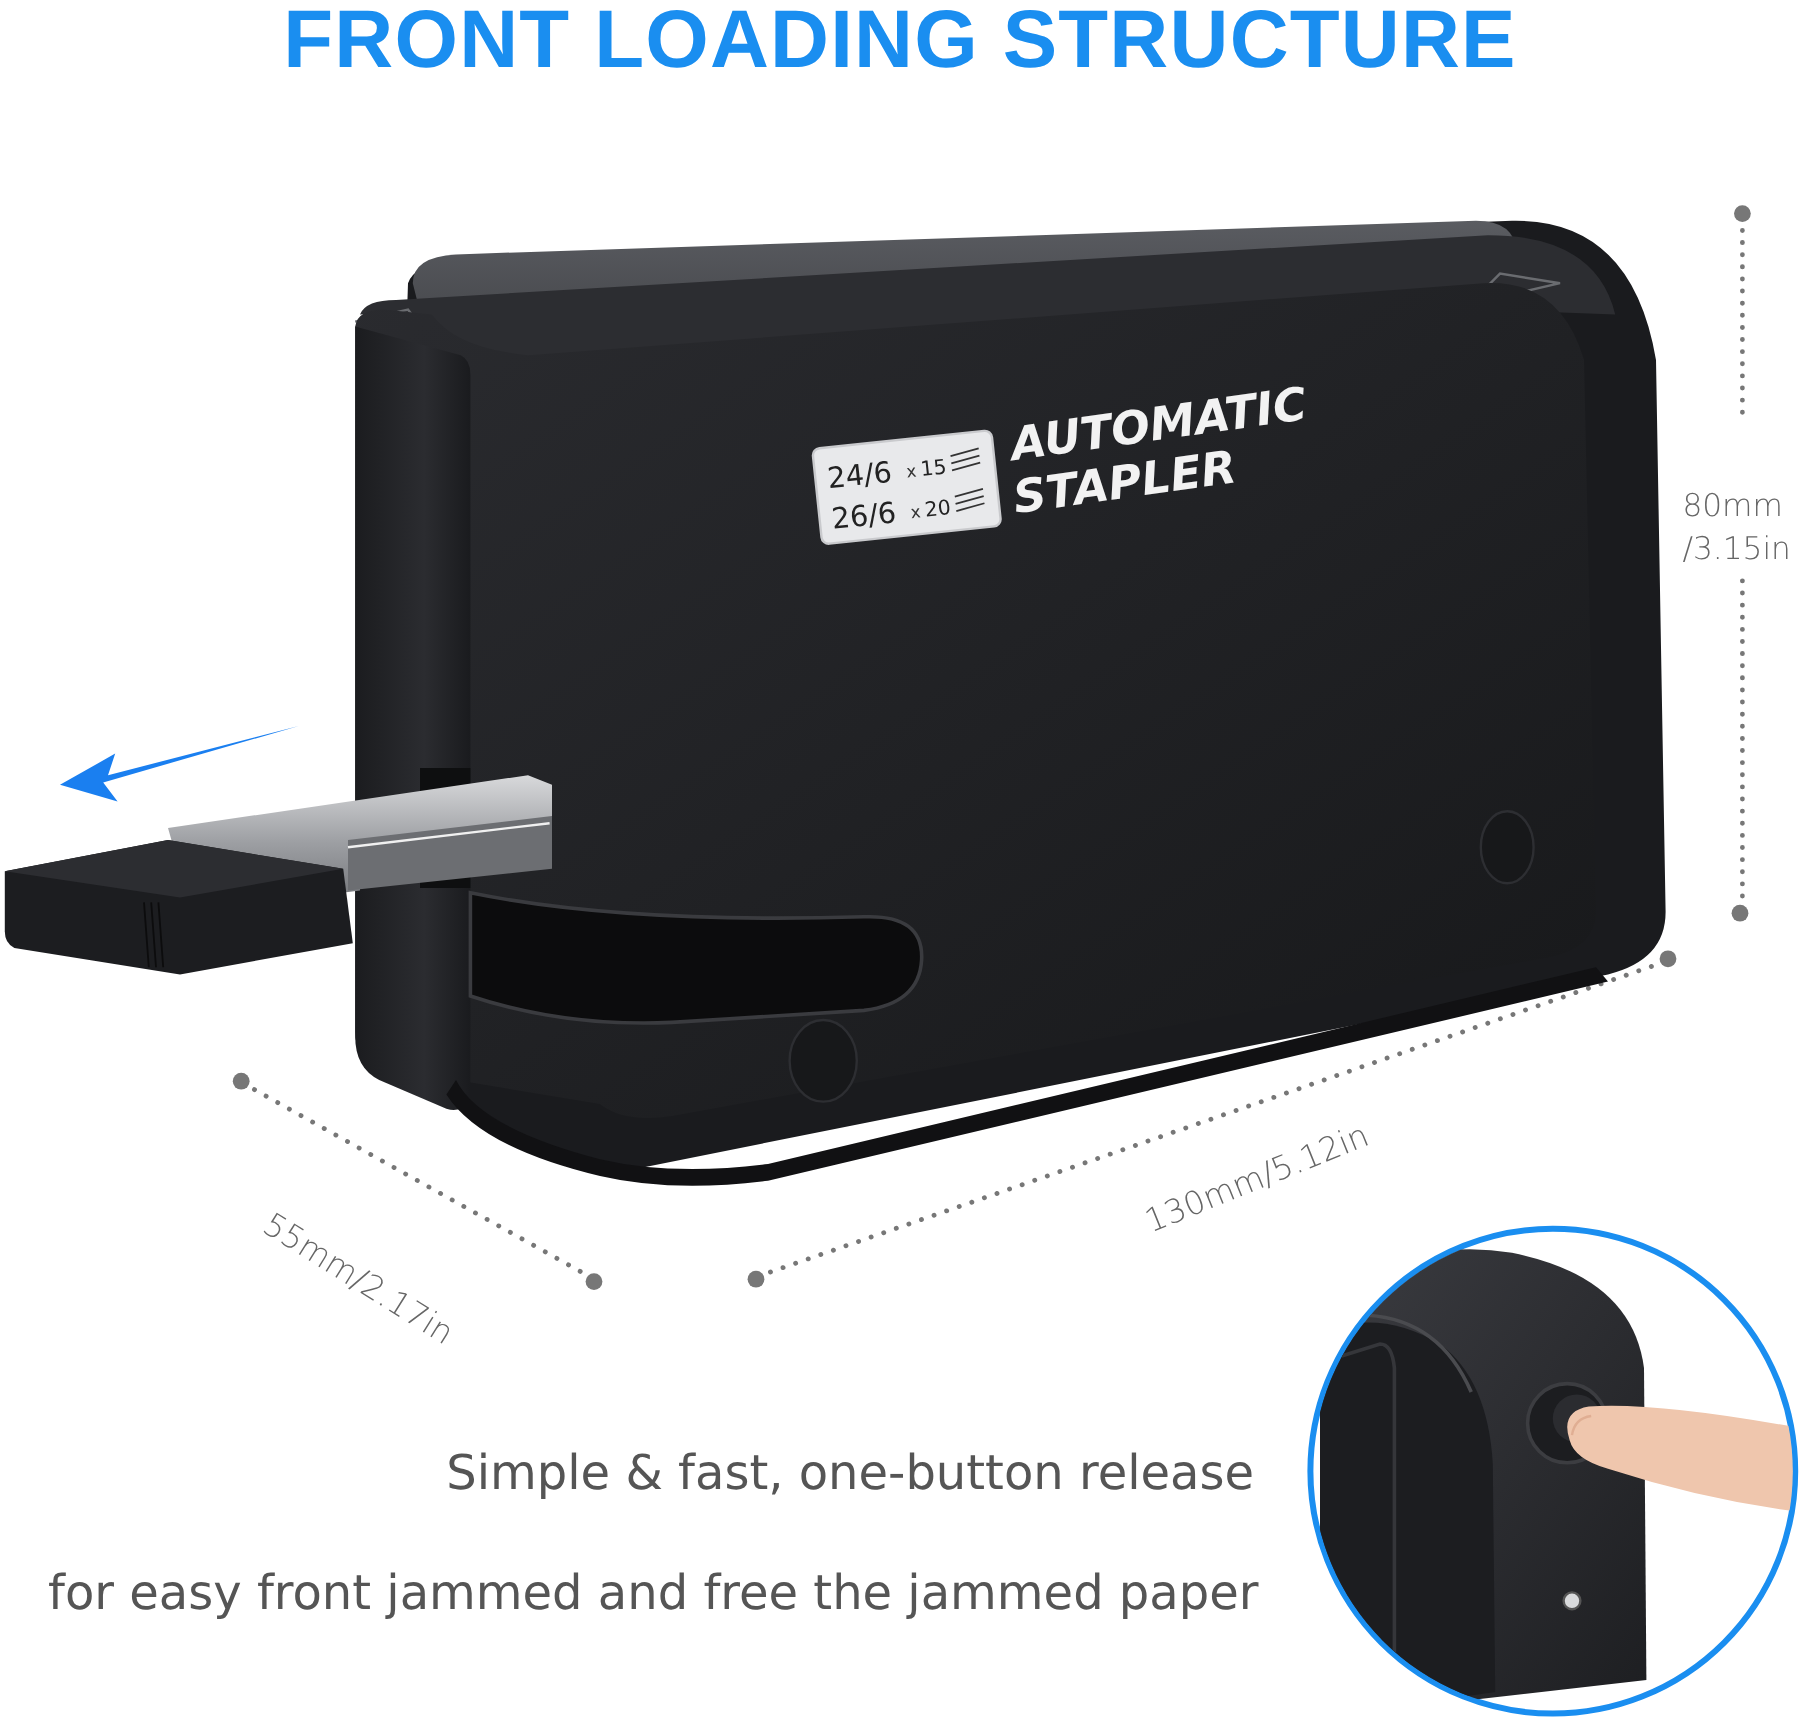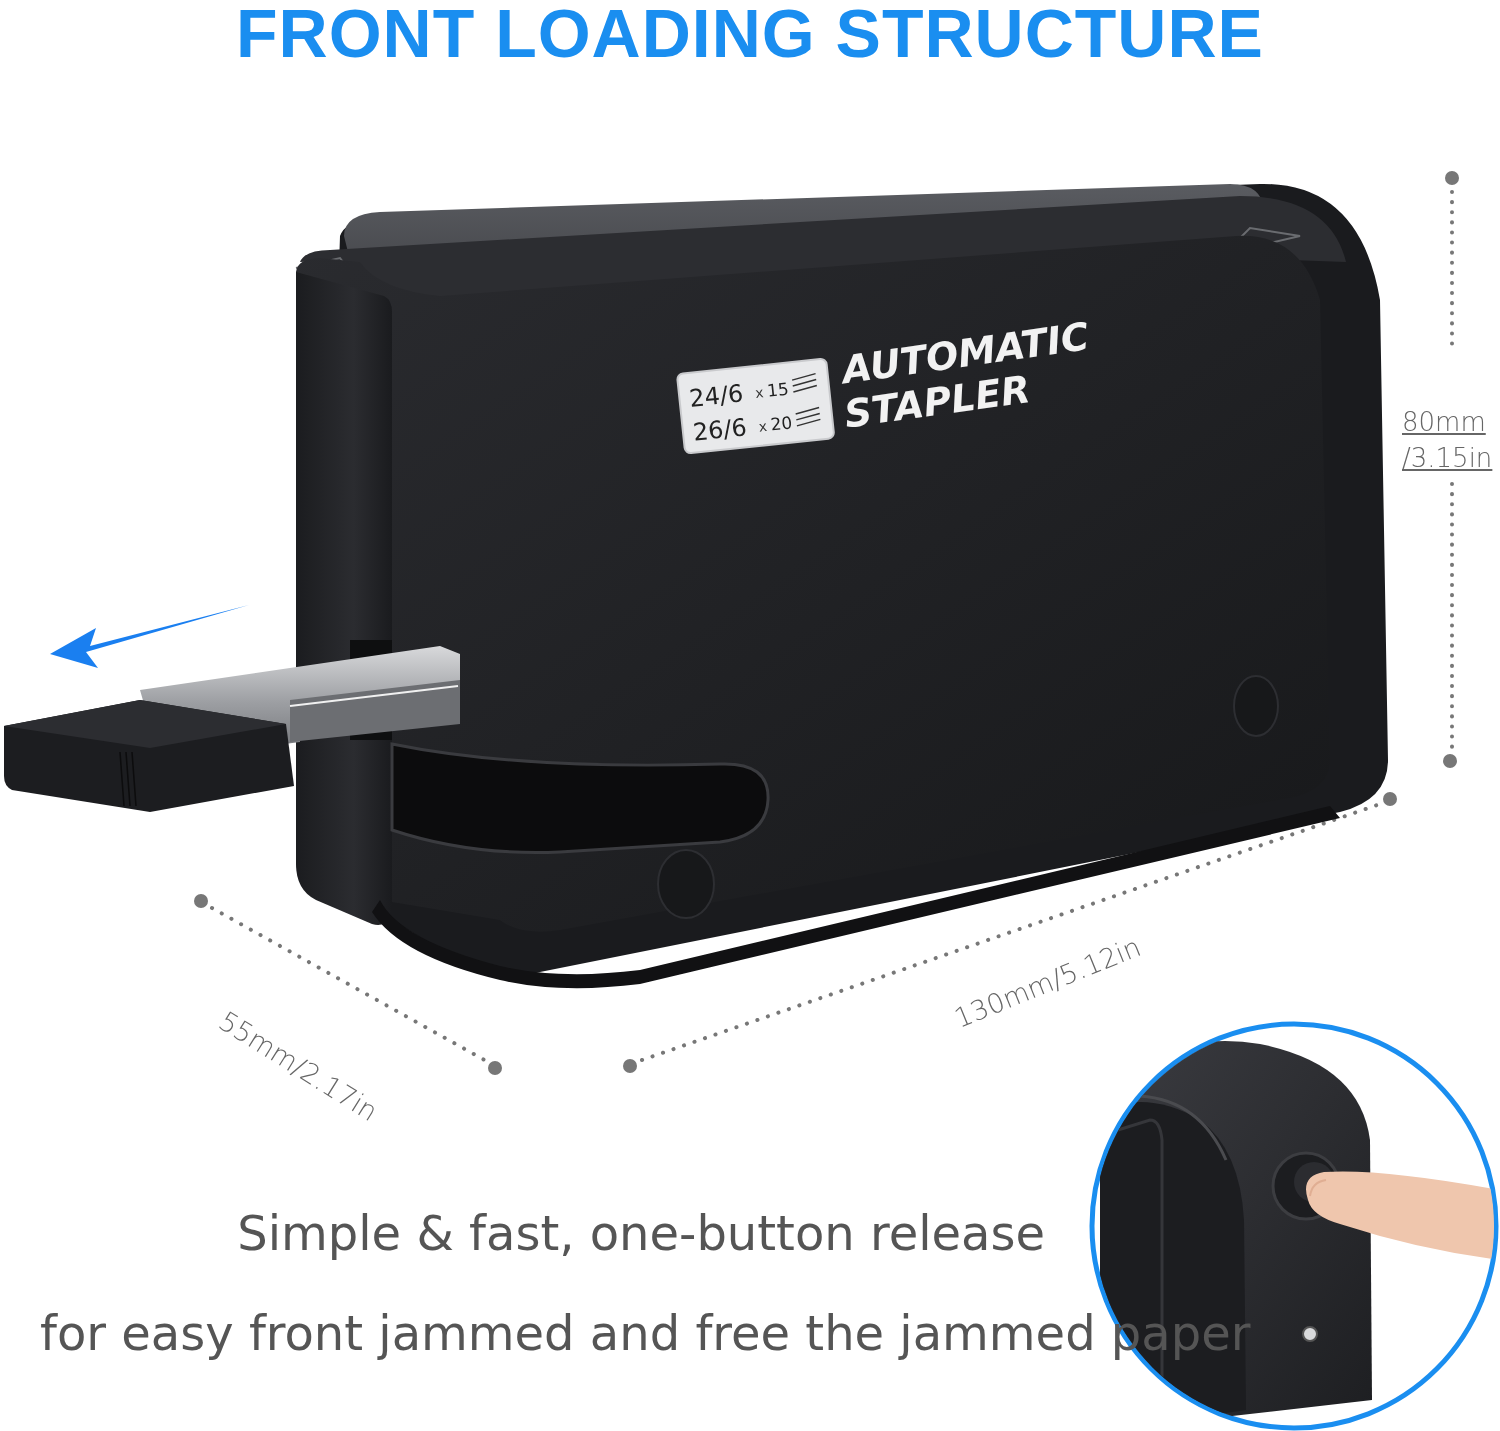--- a/index.html
+++ b/index.html
@@ -4,25 +4,25 @@
 <style>
   html, body { margin:0; padding:0; background:#ffffff; }
   body { width:1500px; height:1431px; position:relative; overflow:hidden;
          font-family:"Liberation Sans", sans-serif; }
   .title { position:absolute; left:0; top:-6px; width:1500px; text-align:center;
            font-family:"Liberation Sans", sans-serif; font-weight:700;
            font-size:68px; letter-spacing:1px; color:#1a8ef0; margin:0; }
   .scene { position:absolute; left:0; top:0; width:1500px; height:1431px; }
   .dim-label { position:absolute; font-family:"DejaVu Sans", sans-serif;
                font-weight:300; color:#666; font-size:27px; white-space:nowrap; }
-  .dim-h { left:1402px; top:404px; line-height:36px; text-align:left; font-size:26px;text-decoration:underline; }
+  .dim-h { left:1402px; top:404px; line-height:36px; text-align:left; font-size:26px; }
   .dim-w { left:230px; top:1005px; transform:rotate(32deg); transform-origin:left top; font-size:27px; }
   .dim-l { left:950px; top:1005px; transform:rotate(-22deg); transform-origin:left top; font-size:27px; }
   .caption { position:absolute; font-family:"DejaVu Sans", sans-serif;
-             color:#555; font-size:48px; white-space:nowrap; }
+             color:#555; font-size:40px; white-space:nowrap; }
   .cap1 { right:455px; top:1205px; }
   .cap2 { left:40px; top:1305px; }
   .label-box text { font-family:"DejaVu Sans", sans-serif; }
   .brand text { font-family:"DejaVu Sans", sans-serif; font-weight:700; font-style:italic; }
 </style>
 </head>
 <body>
 
 <h1 class="title">FRONT LOADING STRUCTURE</h1>
 

